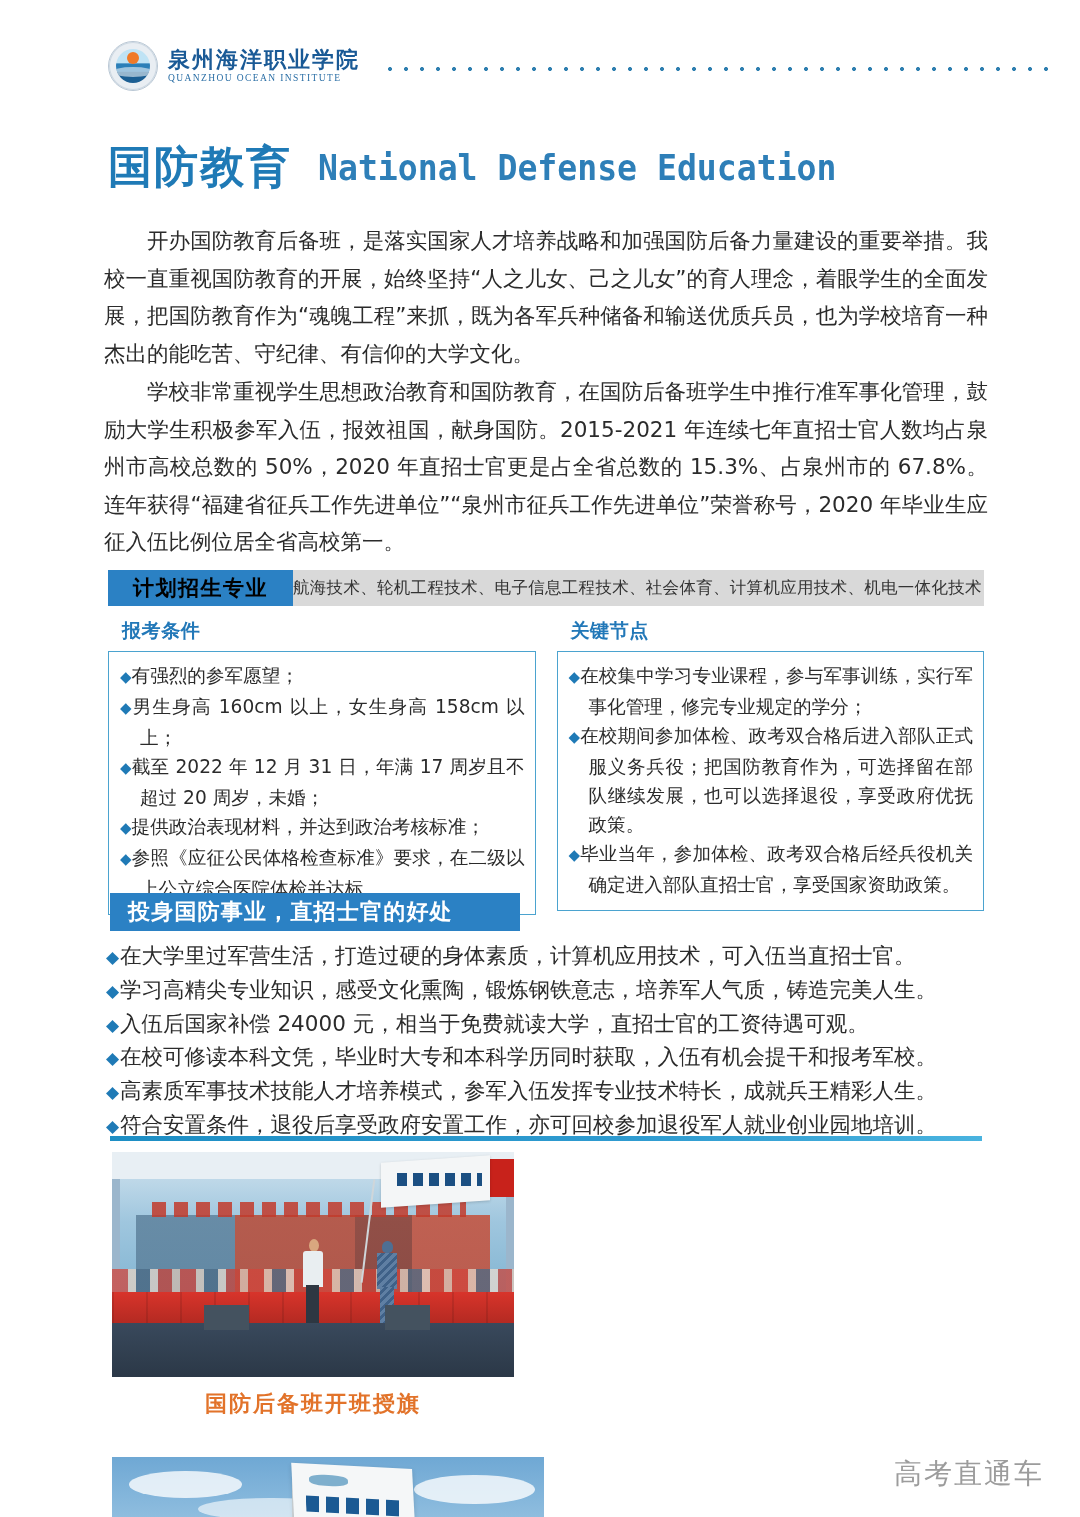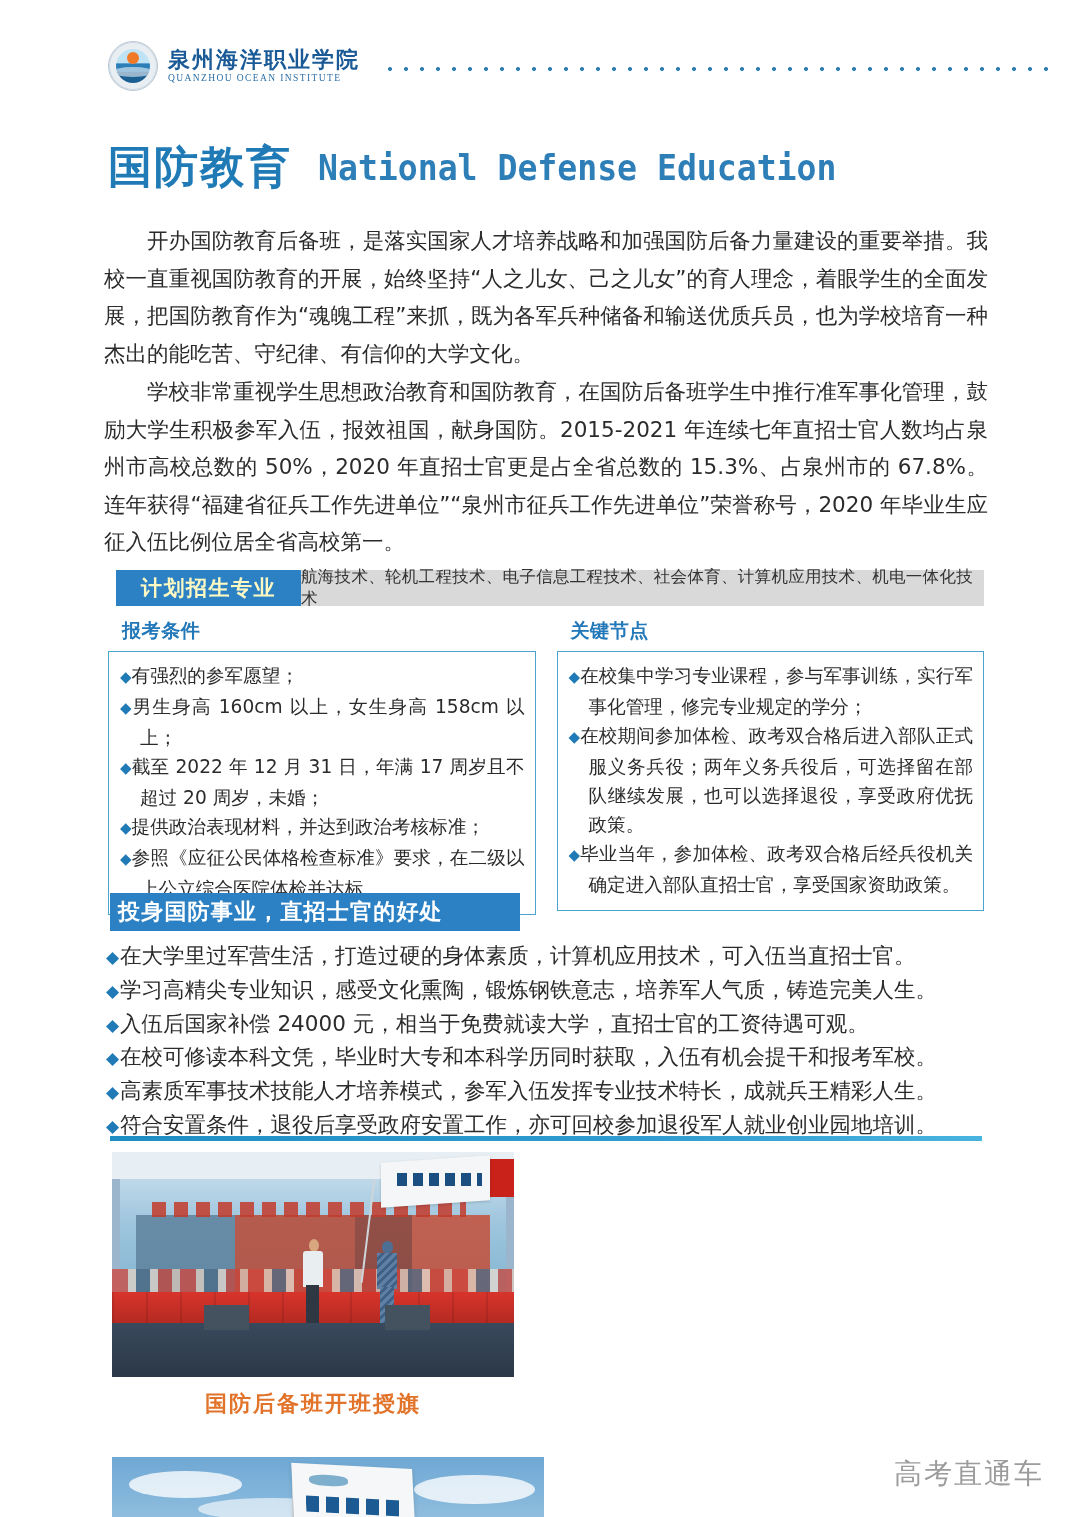--- a/index.html
+++ b/index.html
@@ -85,25 +85,24 @@
   }
   .body-text p { text-indent: 2em; margin-bottom: 0px; }
   .body-text p + p { margin-top: 1px; }
 
   
   .majors {
     position: absolute; left: 108px; top: 570px; width: 876px; height: 36px;
     display: flex; align-items: stretch;
   }
   .majors-tag {
-    width: 185px; background: #2b81c4; color: #fef9c3;
+    width: 185px; background: #2b81c4; color: #000000;
     font-size: 21px; font-weight: 700; letter-spacing: 1.5px;
     display: flex; align-items: center; justify-content: center;
     font-family: Liberation Serif, serif;
-    margin-left: 8px;
   }
   .majors-val {
     flex: 1; background: #d9d9d9; color: #333; font-size: 16.5px;
     display: flex; align-items: center; letter-spacing: .3px;
     font-family: "DejaVu Sans", sans-serif;
   }
 
   
   .cols {
     position: absolute; left: 108px; top: 618px; width: 876px;
@@ -124,21 +123,21 @@
     text-align: justify; text-justify: inter-ideograph;
     font-family: "DejaVu Sans", sans-serif;
     text-indent: -20px; padding-left: 20px;
   }
   .dia { color: #1f7ab6; font-size: 15px; }
 
   
   .ben-banner {
     position: absolute; left: 110px; top: 893px; width: 410px; height: 38px;
     background: #2b81c4; color: #fff;
-    display: flex; align-items: center; padding-left: 8px;
+    display: flex; align-items: center; padding-left: 18px;
     font-size: 22px; font-weight: 700; letter-spacing: 1.2px;
     font-family: Liberation Sans, sans-serif;
   }
 
   .ben-list {
     position: absolute; left: 106px; top: 940px; width: 884px;
   }
   .ben-item {
     font-size: 21.5px; line-height: 32.8px; color: #2b2b2b;
     white-space: nowrap; font-family: "DejaVu Sans", sans-serif;
@@ -308,21 +307,21 @@
       </div>
     </div>
 
     <div class="col">
       <div class="col-head">关键节点</div>
       <div class="col-box">
         <div class="bullet-line">
           <span class="dia">◆</span><span>在校集中学习专业课程，参与军事训练，实行军事化管理，修完专业规定的学分；</span>
         </div>
         <div class="bullet-line">
-          <span class="dia">◆</span><span>在校期间参加体检、政考双合格后进入部队正式服义务兵役；两年义务兵役后，可选择留在部队继续发展，也可以选择退役，享受政府优抚政策。</span>
+          <span class="dia">◆</span><span>在校期间参加体检、政考双合格后进入部队正式服义务兵役；把国防教育作为，可选择留在部队继续发展，也可以选择退役，享受政府优抚政策。</span>
         </div>
         <div class="bullet-line">
           <span class="dia">◆</span><span>毕业当年，参加体检、政考双合格后经兵役机关确定进入部队直招士官，享受国家资助政策。</span>
         </div>
       </div>
     </div>
 
   </div>
 
   <div class="ben-banner">投身国防事业，直招士官的好处</div>

